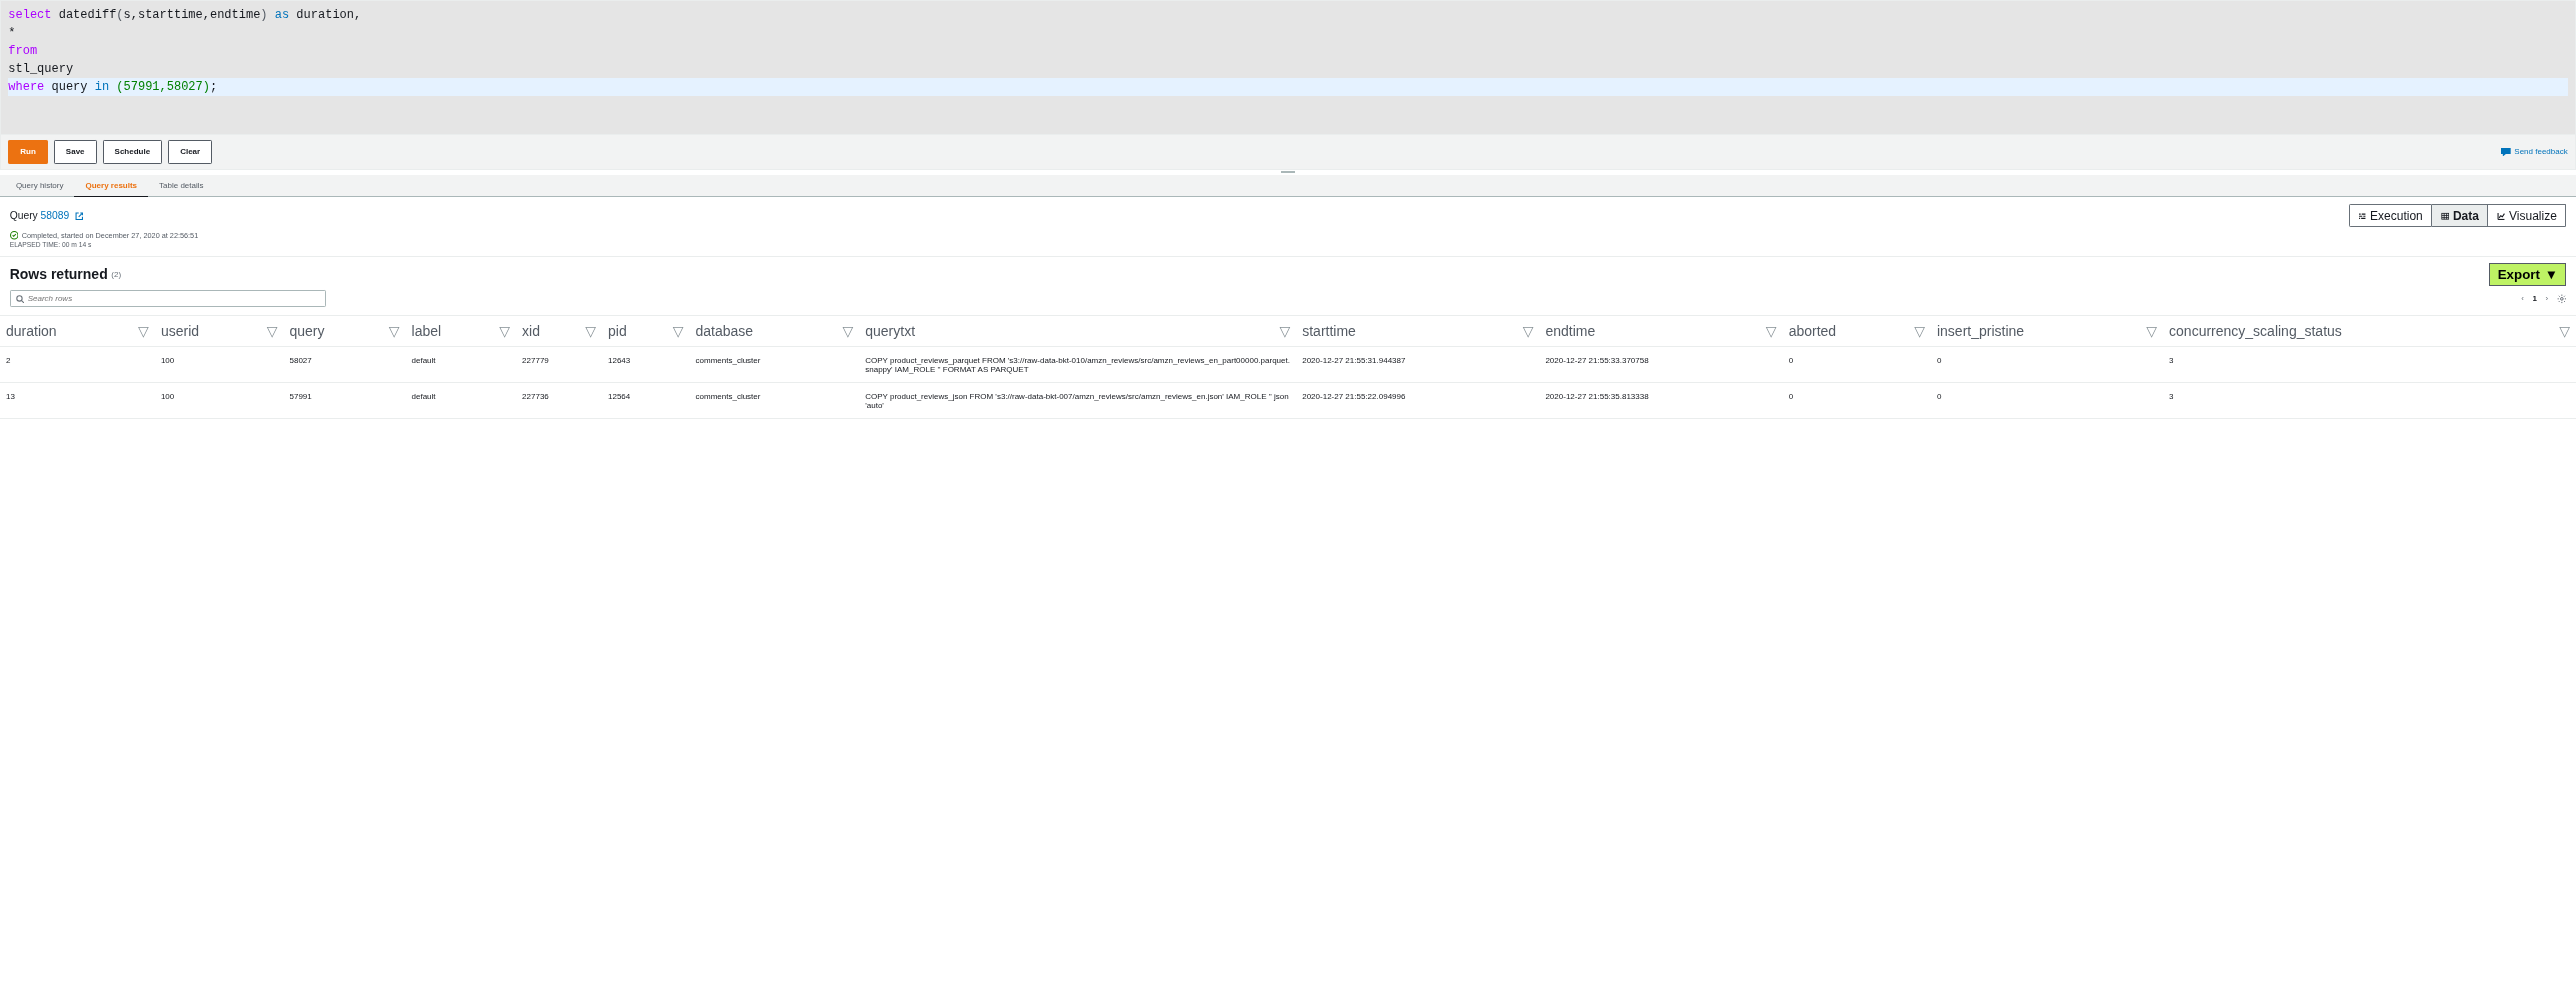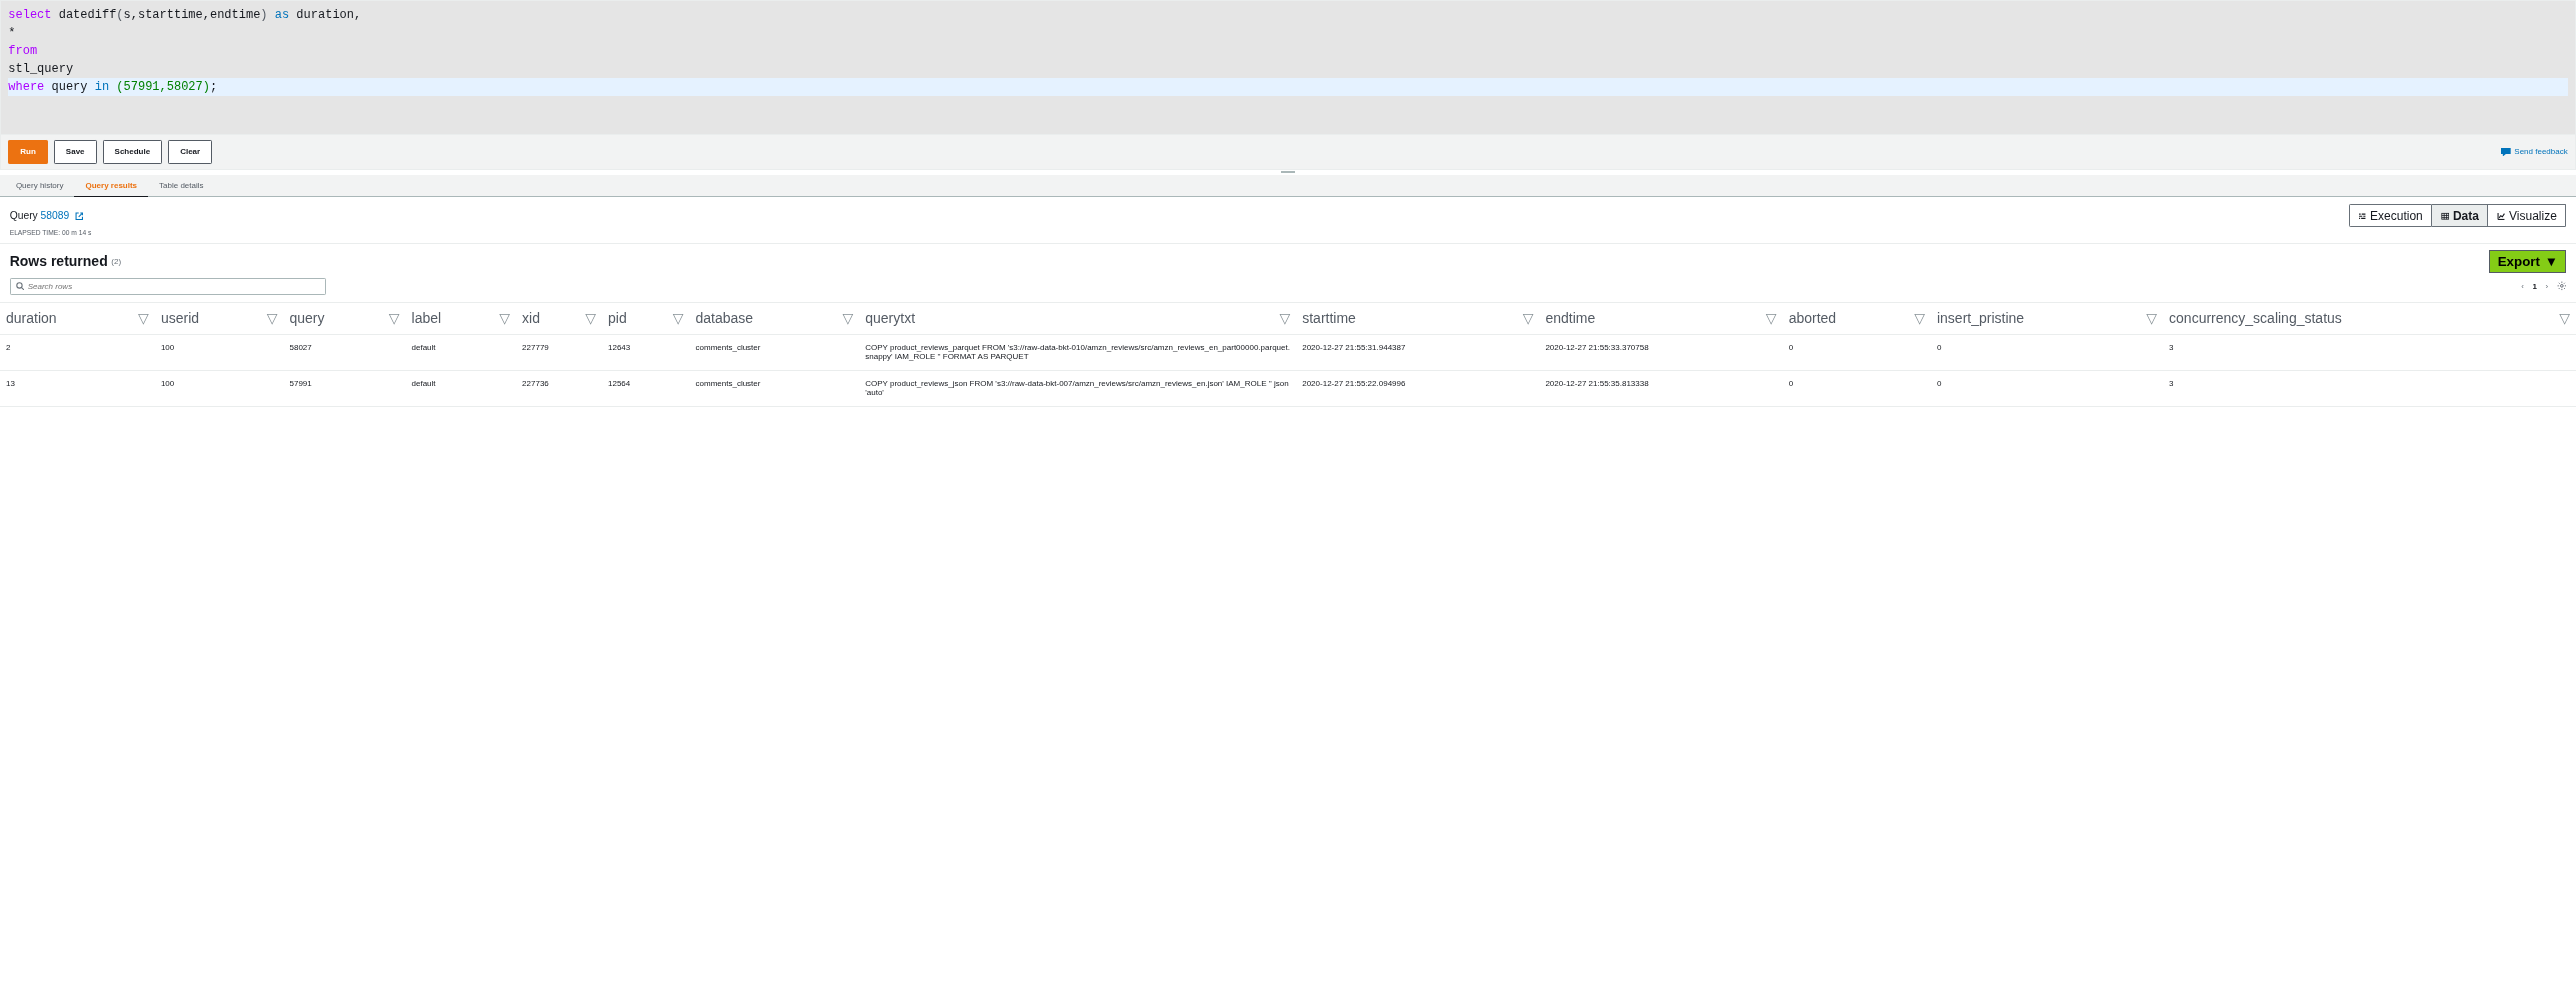--- a/index.html
+++ b/index.html
@@ -38,21 +38,21 @@
 .seg-group { margin-left: auto; display: flex; }
 .seg { border: 0.6px solid #687078; padding: 3.6px 8.5px; display: flex; align-items: center; gap: 3.6px; cursor: pointer; font-size: 12px; font-weight: 400; }
 .seg:first-child { border-radius: 1.2px 0 0 1.2px; }
 .seg:last-child { border-radius: 0 1.2px 1.2px 0; }
 .seg + .seg { border-left: none; }
 .seg.active { background: #eaeded; font-weight: 700; justify-content: flex-end; }
 
 .rows-header { display: flex; align-items: center; padding: 6px 9.7px 2.4px; }
 .rows-header h3 { font-size: 14px; font-weight: 700; }
 .rows-count { color: #687078; font-weight: 400; margin-left: 3.6px; }
-.export-btn { margin-left: auto; border: 0.6px solid #545b64; padding: 3px 7.3px; font-weight: 700; display: flex; align-items: center; gap: 4.9px; cursor: pointer; background: #84cc16; }
+.export-btn { margin-left: auto; border: 0.6px solid #545b64; padding: 3px 7.3px; font-weight: 700; display: flex; align-items: center; gap: 4.9px; cursor: pointer; background: #bef264; }
 
 .search-row { display: flex; align-items: center; padding: 2.4px 9.7px 7.3px; }
 .search-wrap { display: flex; align-items: center; border: 0.6px solid #aab7b8; border-radius: 1.2px; width: 316px; padding: 3px 4.9px; gap: 3.6px; }
 .search-wrap input { border: none; outline: none; flex: 1; font-size: 8px; font-style: italic; color: #687078; }
 .pager { margin-left: auto; display: flex; align-items: center; gap: 8.5px; color: #687078; }
 .pager .page { color: #16191f; font-weight: 700; }
 .gear { cursor: pointer; }
 
 table.data { width: 100%; border-collapse: collapse; }
 table.data th { text-align: left; font-weight: 400; color: #545b64; font-size: 14px; padding: 7.3px 6px; border-top: 0.6px solid #eaeded; border-bottom: 0.6px solid #eaeded; position: relative; }
@@ -115,20 +115,27 @@
         <div class="seg">
           <svg width="8.5" height="8.5" viewBox="0 0 16 16" fill="none" stroke="#16191f" stroke-width="2">
             <path d="M2 14V2"></path>
             <path d="M2 14h12"></path>
             <path d="M4 11l3-4 3 2 4-6"></path>
           </svg>
           <span>Visualize</span>
         </div>
       </div>
   </div>
+  <div class="status-row">
+    <svg class="status-icon" viewBox="0 0 16 16" fill="none" stroke="#1d8102" stroke-width="2">
+        <circle cx="8" cy="8" r="7"></circle>
+        <path d="M5 8l2 2 4-4"></path>
+      </svg>
+    <span>Completed, started on December 27, 2020 at 22:56:51</span>
+  </div>
   <div class="elapsed">ELAPSED TIME: 00 m 14 s</div>
 </div>
 
 <div class="rows-header">
   <h3>Rows returned</h3>
   <span class="rows-count">(2)</span>
   <button class="export-btn">
     <span>Export</span>
     <span>▼</span>
   </button>

